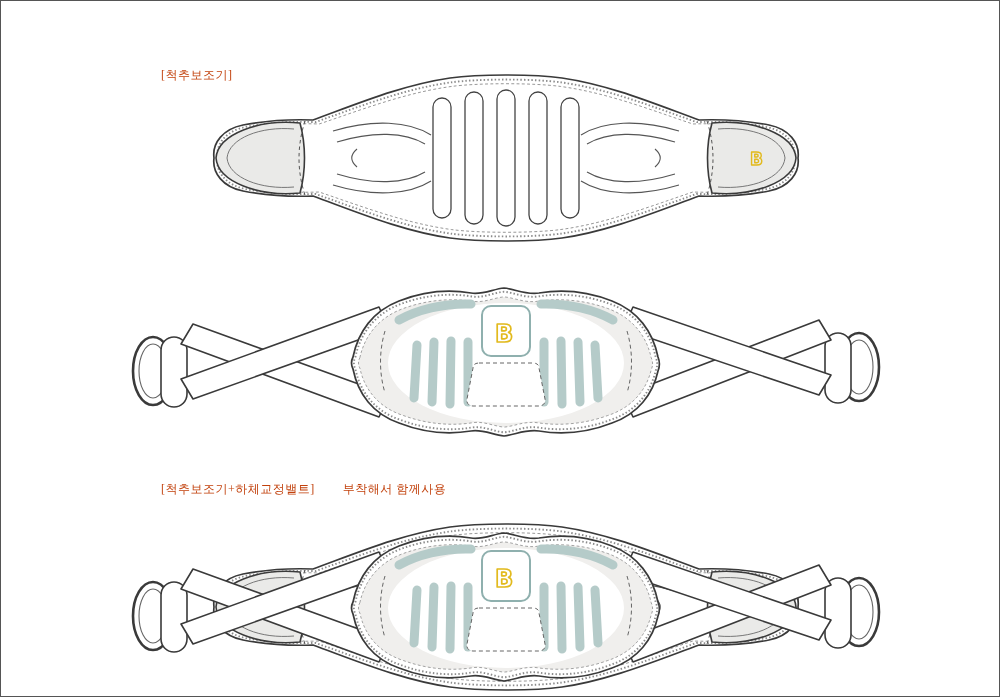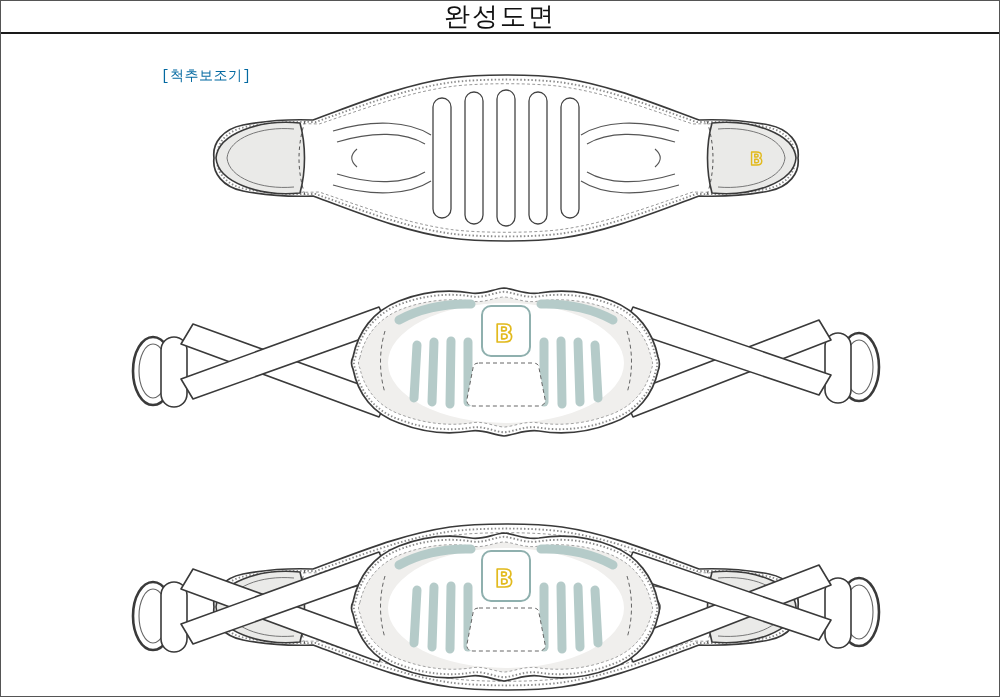--- a/index.html
+++ b/index.html
@@ -7,34 +7,35 @@
     position:relative;width:1000px;height:697px;box-sizing:border-box;
     border:1px solid #555;background:#fff;overflow:hidden;
     font-family:"Liberation Serif","DejaVu Serif",serif;
   }
   .header{
     position:absolute;top:0;left:0;width:100%;height:33px;
     border-bottom:2px solid #1a1a1a;display:flex;align-items:center;justify-content:center;
     box-sizing:border-box;
   }
   .title{font-size:26px;letter-spacing:2px;color:#111;}
-  .fig-label{position:absolute;font-size:14px;color:#0369a1;letter-spacing:.5px;white-space:nowrap;font-family:Liberation Mono, monospace;}
+  .fig-label{position:absolute;font-size:12px;color:#c2410c;letter-spacing:.5px;white-space:nowrap;}
   .fig-note{margin-left:28px;}
   svg.canvas{position:absolute;left:0;top:0;}
 </style>
 </head>
 <body>
 
 <div class="page">
 
-  <div class="header">
-    <div class="title">완성도면</div>
-  </div>
 
   <div class="fig-label" style="left:160px;top:66px">[척추보조기]</div>
+  <div class="fig-label" style="left:160px;top:480px;display:flex">
+    <span>[척추보조기+하체교정밸트]</span>
+    <span class="fig-note">부착해서 함께사용</span>
+  </div>
 
   <svg class="canvas" width="1000" height="697" viewBox="0 0 1000 697" xmlns="http://www.w3.org/2000/svg">
 
     <defs>
       <path id="braceShape" d="M 213 157
         C 211 142 222 128 242 124 C 263 120 286 118 312 119
         C 356 103 401 84 449 77 C 477 73 533 73 561 77
         C 609 84 654 103 698 119 C 724 118 747 120 768 124
         C 788 128 799 142 797 157 C 799 172 788 186 768 190
         C 747 194 724 196 698 195 C 654 211 609 230 561 237

